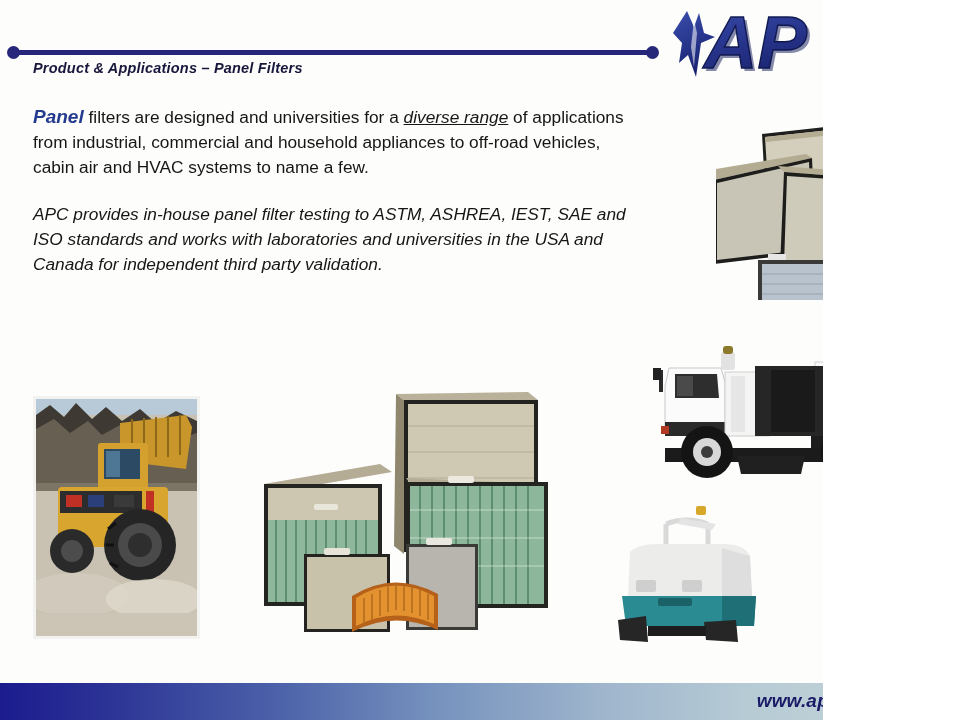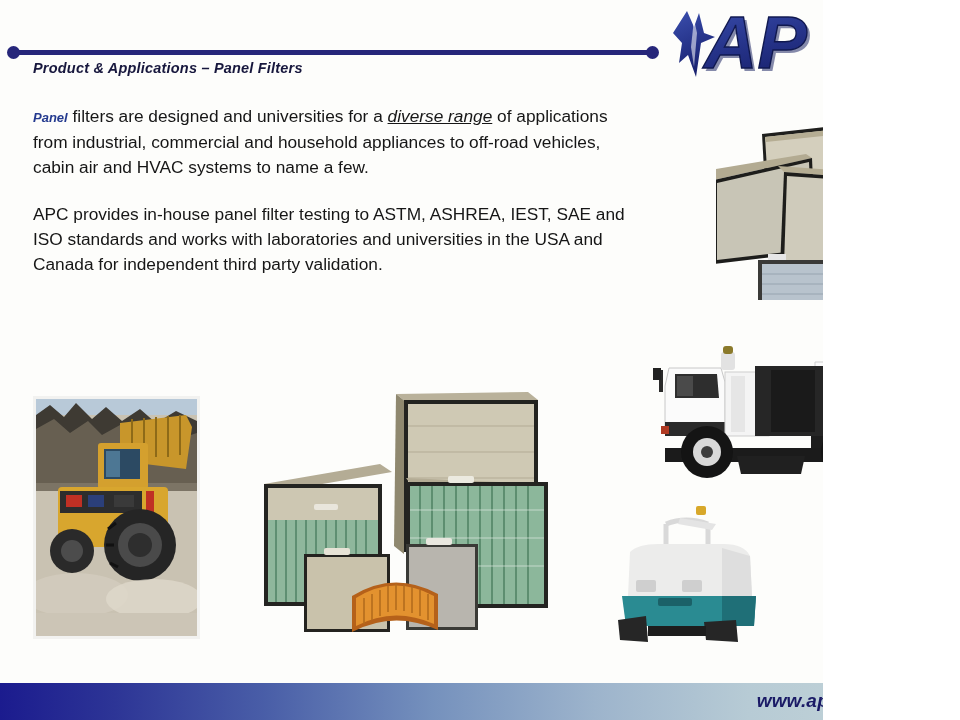--- a/index.html
+++ b/index.html
@@ -59,26 +59,26 @@
   #copy {
     position: absolute;
     left: 33px; top: 104px;
     width: 610px;
     font-size: 17.3px;
     line-height: 25px;
     color: #161616;
     font-weight: 500;
   }
   #copy p { margin-bottom: 22px; }
-  #copy p:last-child { margin-bottom: 0; }
+  #copy p:last-child { margin-bottom: 0; font-style: italic; }
   .lead-word {
     font-weight: bold;
     font-style: italic;
     color: #243a8f;
-    font-size: 13px;
+    font-size: 19px;
   }
   .em { font-style: italic; text-decoration: underline; }
 
   
   .photo { position: absolute; overflow: hidden; }
 
   
   #photo-panels-top { left: 716px; top: 102px; width: 218px; height: 198px; }
 
   

